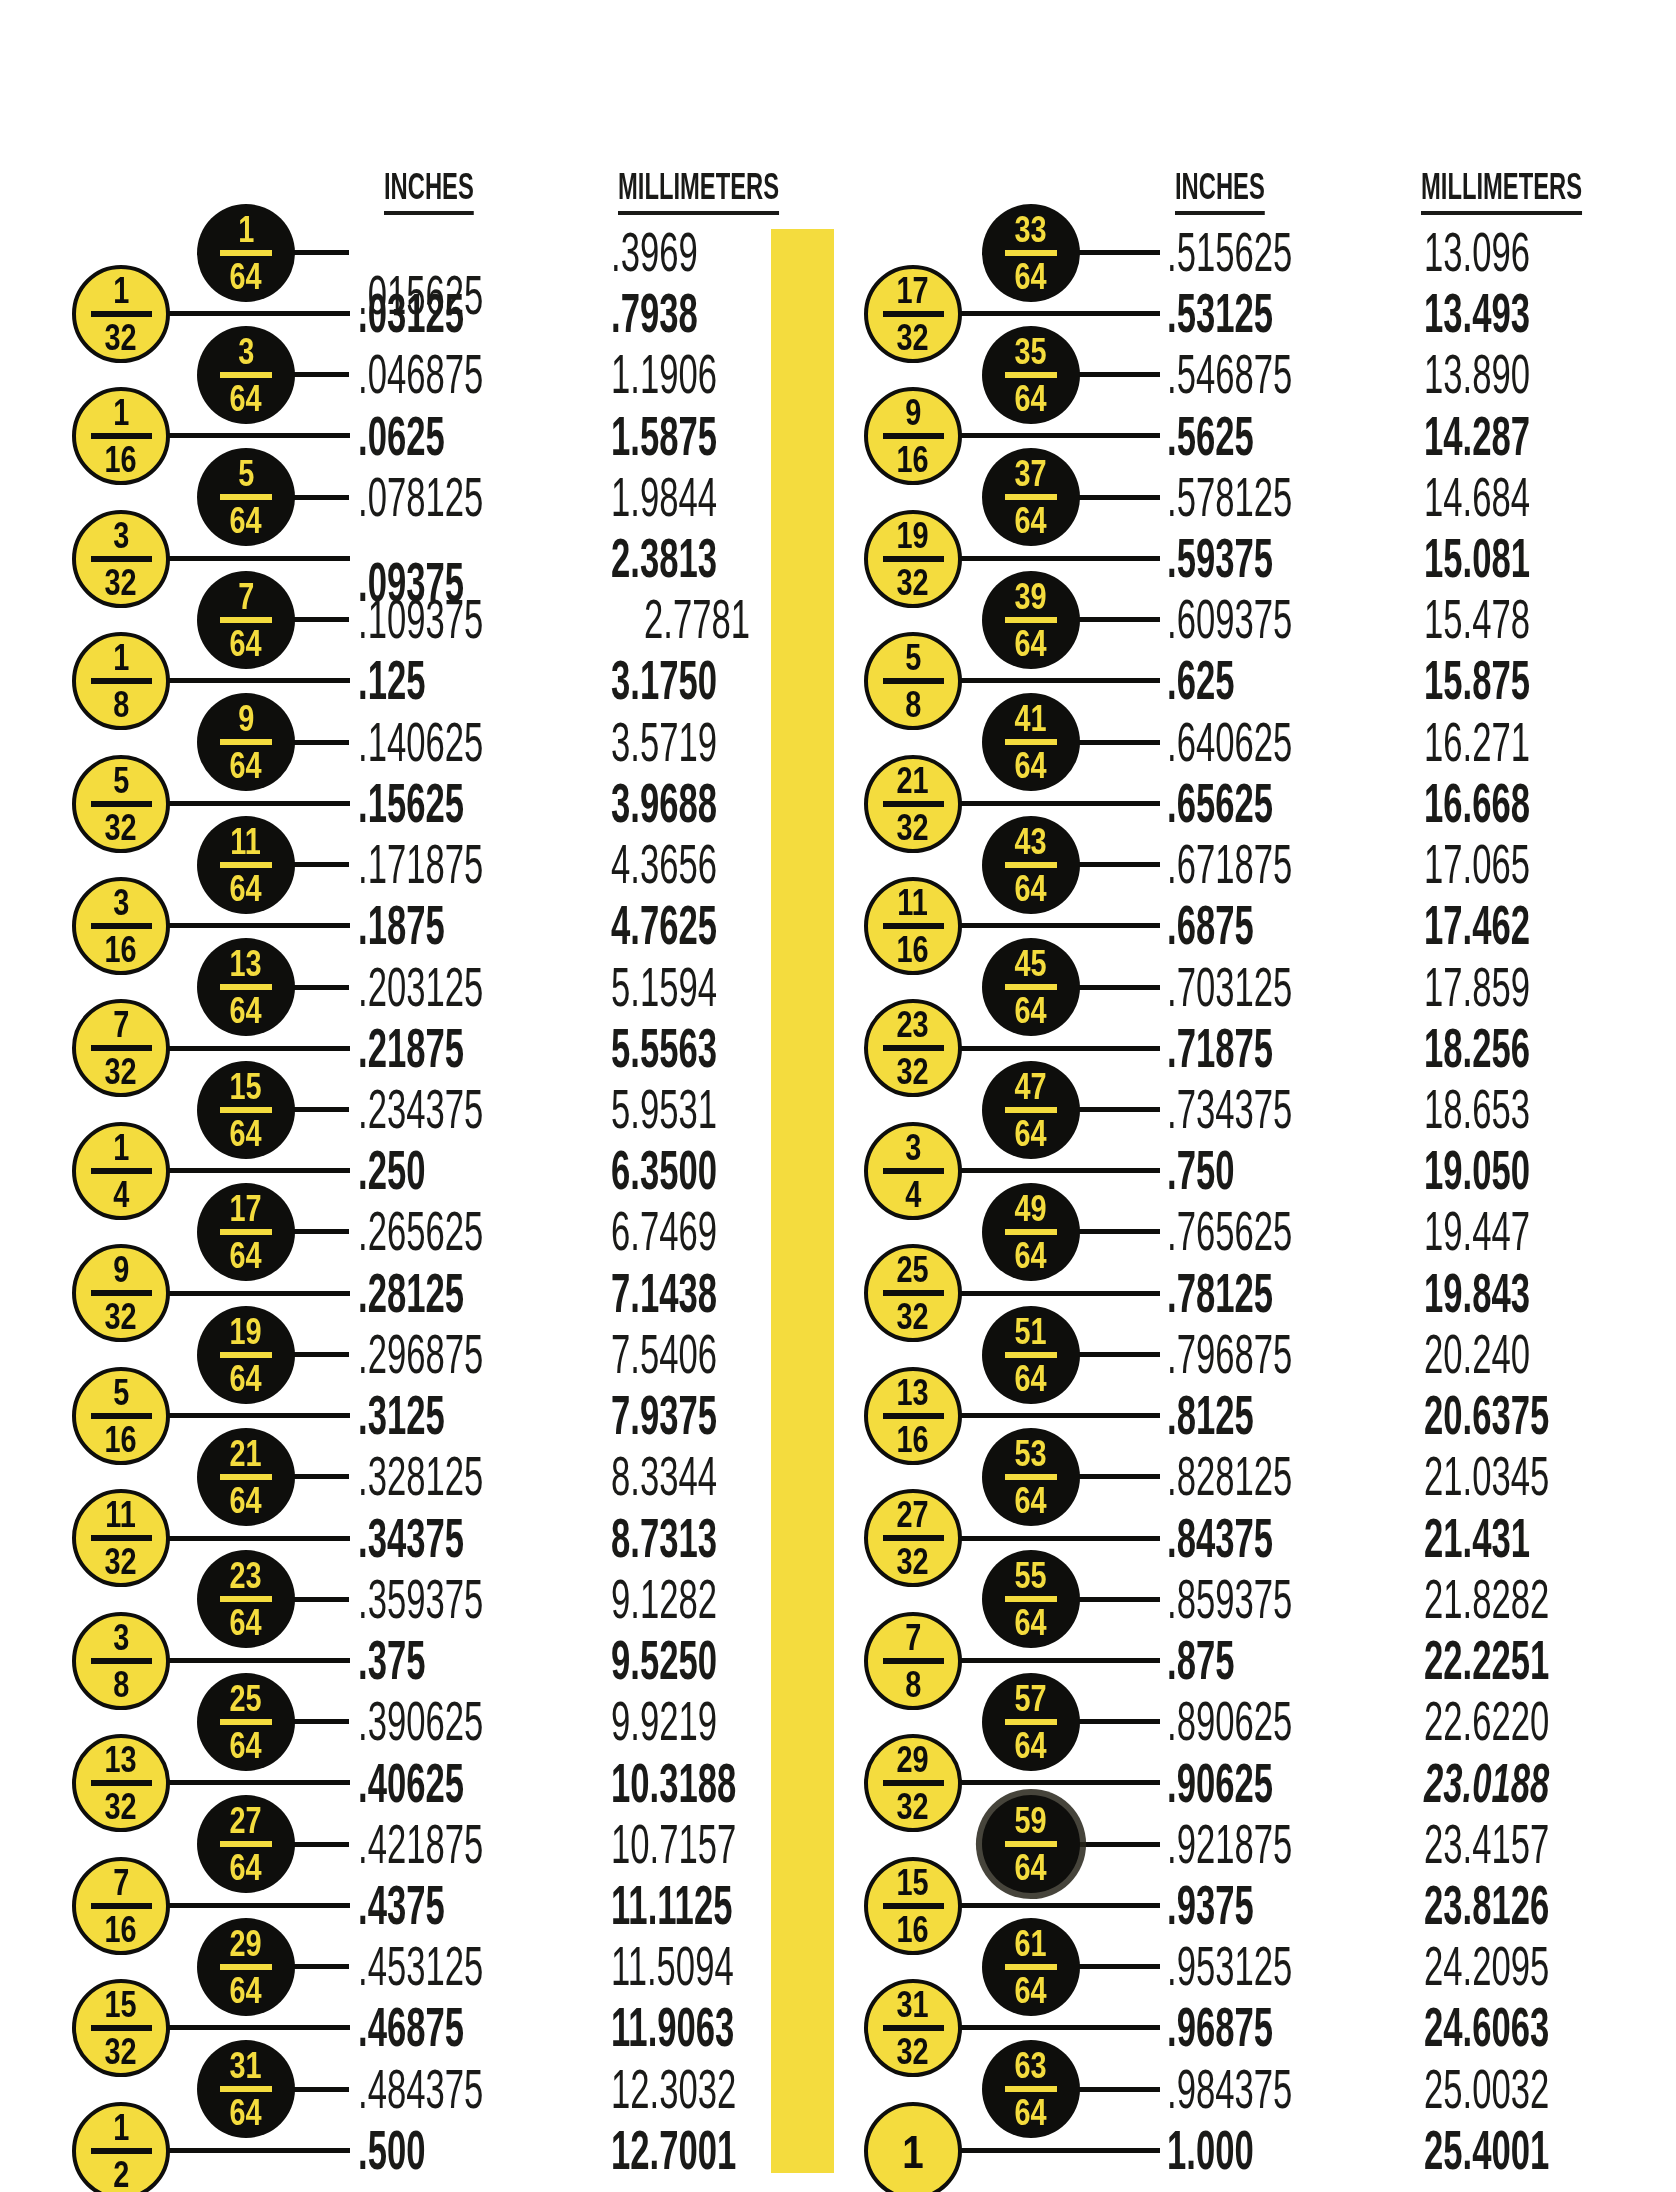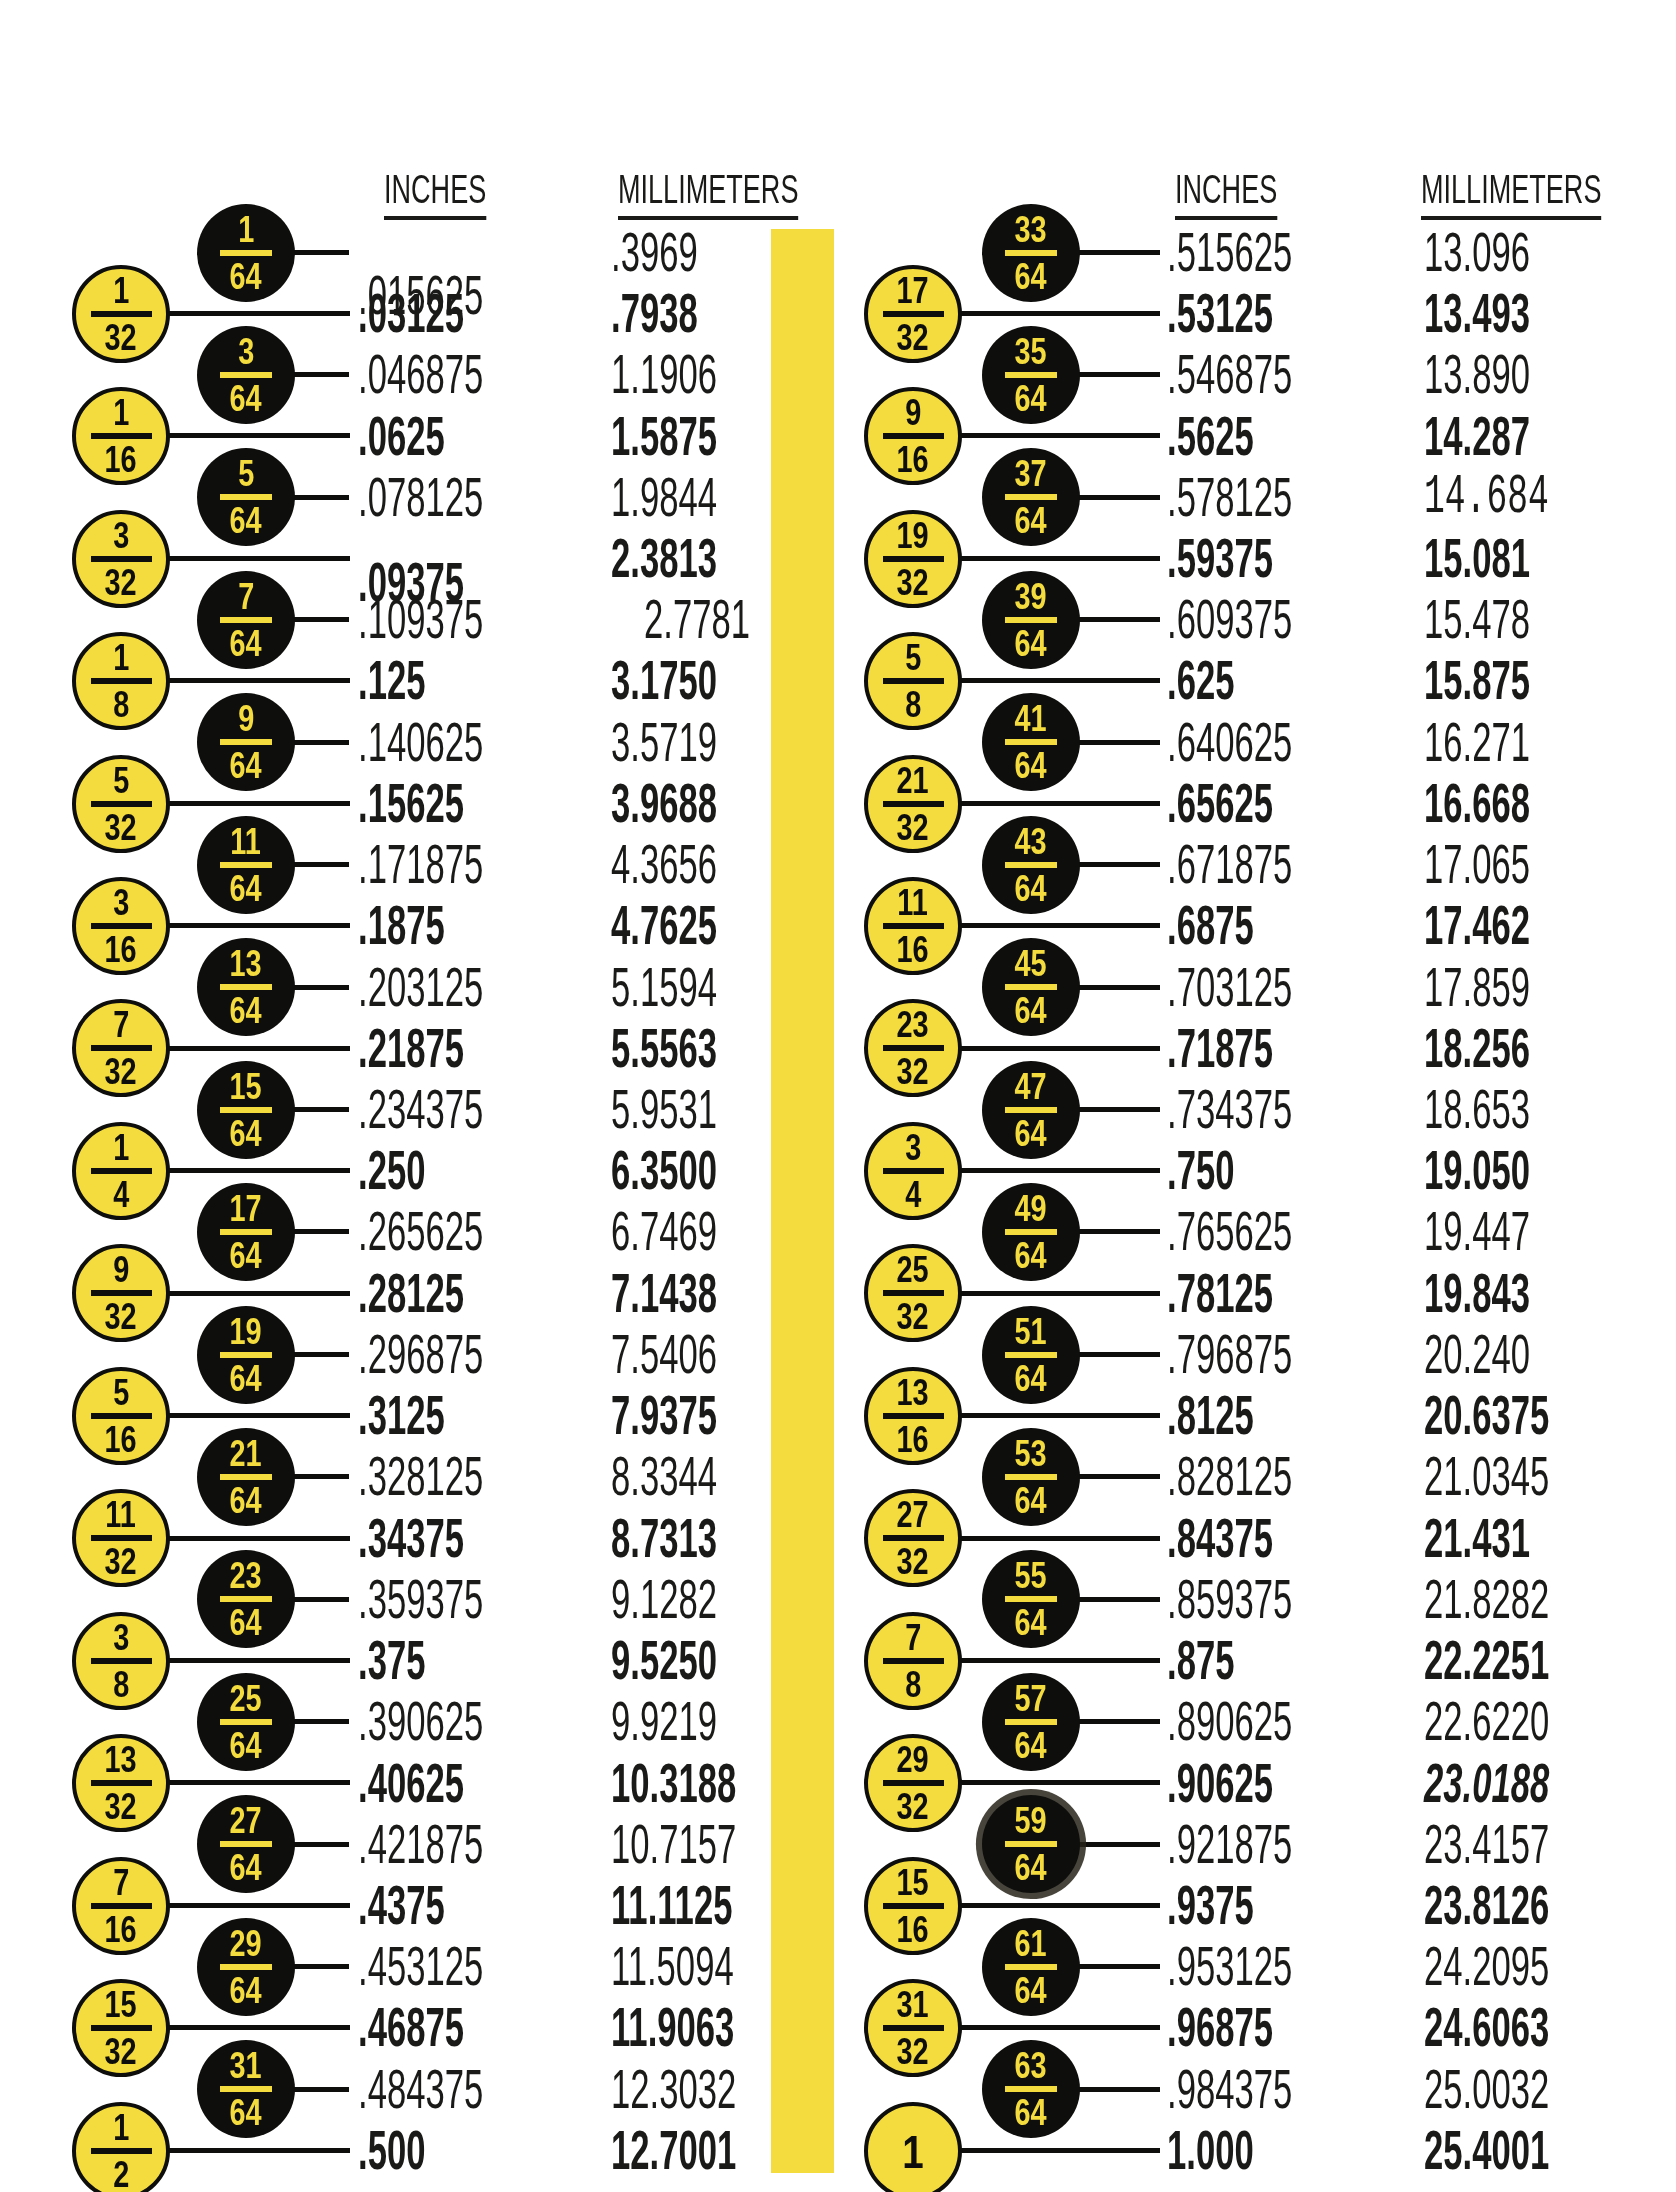--- a/index.html
+++ b/index.html
@@ -43,21 +43,21 @@
     font-size:31px;font-weight:700;color:var(--ink);white-space:nowrap;
     transform:scaleX(.72);transform-origin:100% 50%;
   }
   #logo-tagline{
     font-size:16.6px;font-weight:700;color:var(--logo-sub);white-space:nowrap;
     transform:scaleX(.72);transform-origin:100% 50%;margin-top:2.6px;
   }
 
   
   .colhead{
-    position:absolute;top:169px;font-size:41px;font-weight:400;color:var(--text);
+    position:absolute;top:169px;font-size:36px;font-weight:700;color:var(--text);
     line-height:1;white-space:nowrap;
   }
   .colhead .cond{
     display:inline-block;transform:scaleX(.66);transform-origin:0 50%;
     border-bottom:4.4px solid var(--text);padding-bottom:6.1px;
   }
 
   
   #divider-bar{
     position:absolute;left:771px;top:229px;width:63px;height:1944px;
@@ -400,21 +400,21 @@
       </div>
       <div class="val inches major" style="left: 1167px; top: 406px;"><div class="cond">.5625</div></div>
       <div class="val mm major" style="left: 1424px; top: 406px;"><div class="cond">14.287</div></div>
       <div class="line" style="left: 1031px; top: 495px; width: 129px;"></div>
       <div class="circle black" style="left: 982px; top: 448px;">
         <div class="frac-num">37</div>
         <div class="frac-bar"></div>
         <div class="frac-den">64</div>
       </div>
       <div class="val inches regular" style="left: 1167px; top: 467px;"><div class="cond">.578125</div></div>
-      <div class="val mm regular" style="left: 1424px; top: 467px; font-family: Liberation Mono, monospace;"><div class="cond">14.684</div></div>
+      <div class="val mm regular" style="left: 1424px; top: 467px;"><div class="cond">14.684</div></div>
       <div class="line" style="left: 913px; top: 556px; width: 247px;"></div>
       <div class="circle yellow" style="left: 864px; top: 510px;">
         <div class="frac-num">19</div>
         <div class="frac-bar"></div>
         <div class="frac-den">32</div>
       </div>
       <div class="val inches major" style="left: 1167px; top: 528px;"><div class="cond">.59375</div></div>
       <div class="val mm major" style="left: 1424px; top: 528px;"><div class="cond">15.081</div></div>
       <div class="line" style="left: 1031px; top: 617px; width: 129px;"></div>
       <div class="circle black" style="left: 982px; top: 571px;">

